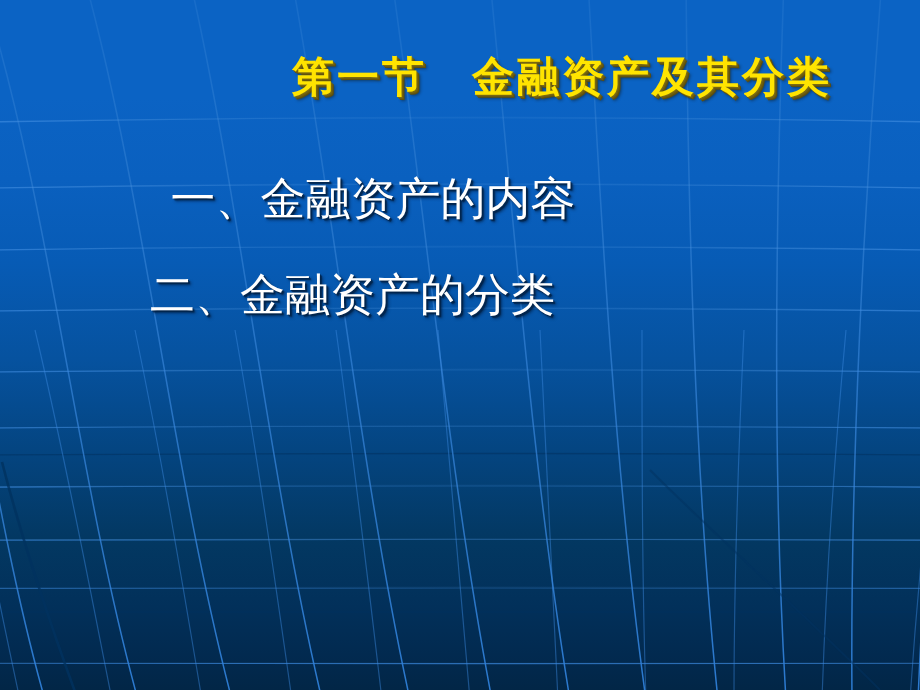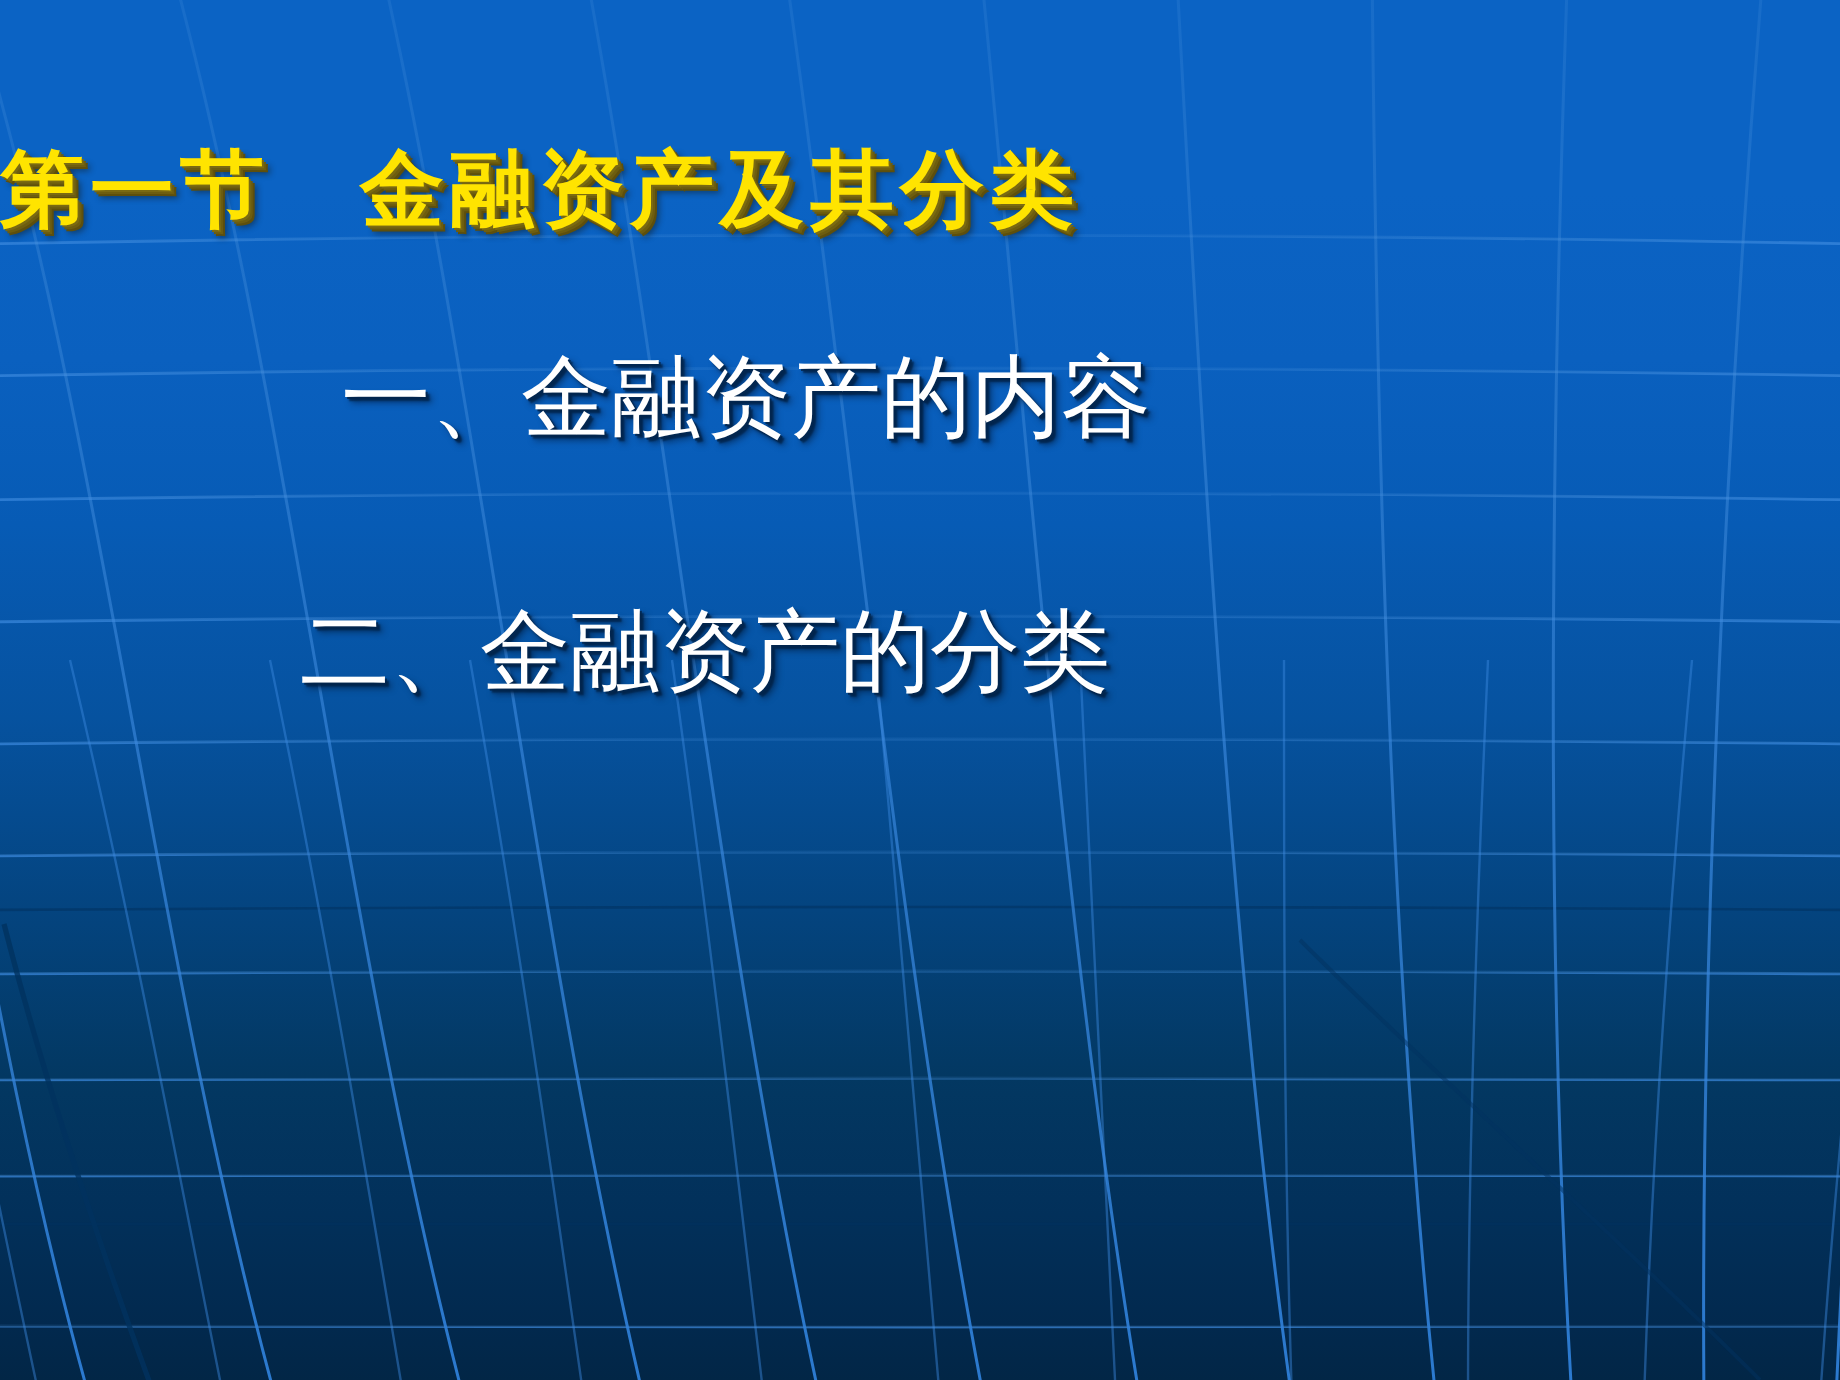--- a/index.html
+++ b/index.html
@@ -37,22 +37,21 @@
     height: 690px;
     pointer-events: none;
   }
 
   
   #title-block {
     position: absolute;
     left: 0;
     top: 55px;
     width: 832px;
-    text-align: left;
-    margin-top: 18px;
+    text-align: right;
   }
   #slide-title {
     display: inline-block;
     font-family: "DejaVu Sans", "Liberation Sans", sans-serif;
     font-size: 42px;
     font-weight: bold;
     line-height: 1.05;
     color: #ffe400;
     letter-spacing: 3px;
     white-space: pre;
@@ -82,21 +81,21 @@
        3px 3px 3px rgba(0,18,42,0.5);
   }
   #bullet-1 {
     position: absolute;
     left: 158px;
     top: 0px;
   }
   #bullet-2 {
     position: absolute;
     left: 150px;
-    top: 127px;
+    top: 96px;
   }
 </style>
 </head>
 <body>
 
 <div id="slide">
 
   <svg id="globe-grid" viewBox="0 0 920 690" preserveAspectRatio="none" aria-hidden="true">
     <defs>
       <linearGradient id="lineFade" x1="0" y1="0" x2="0" y2="1">

